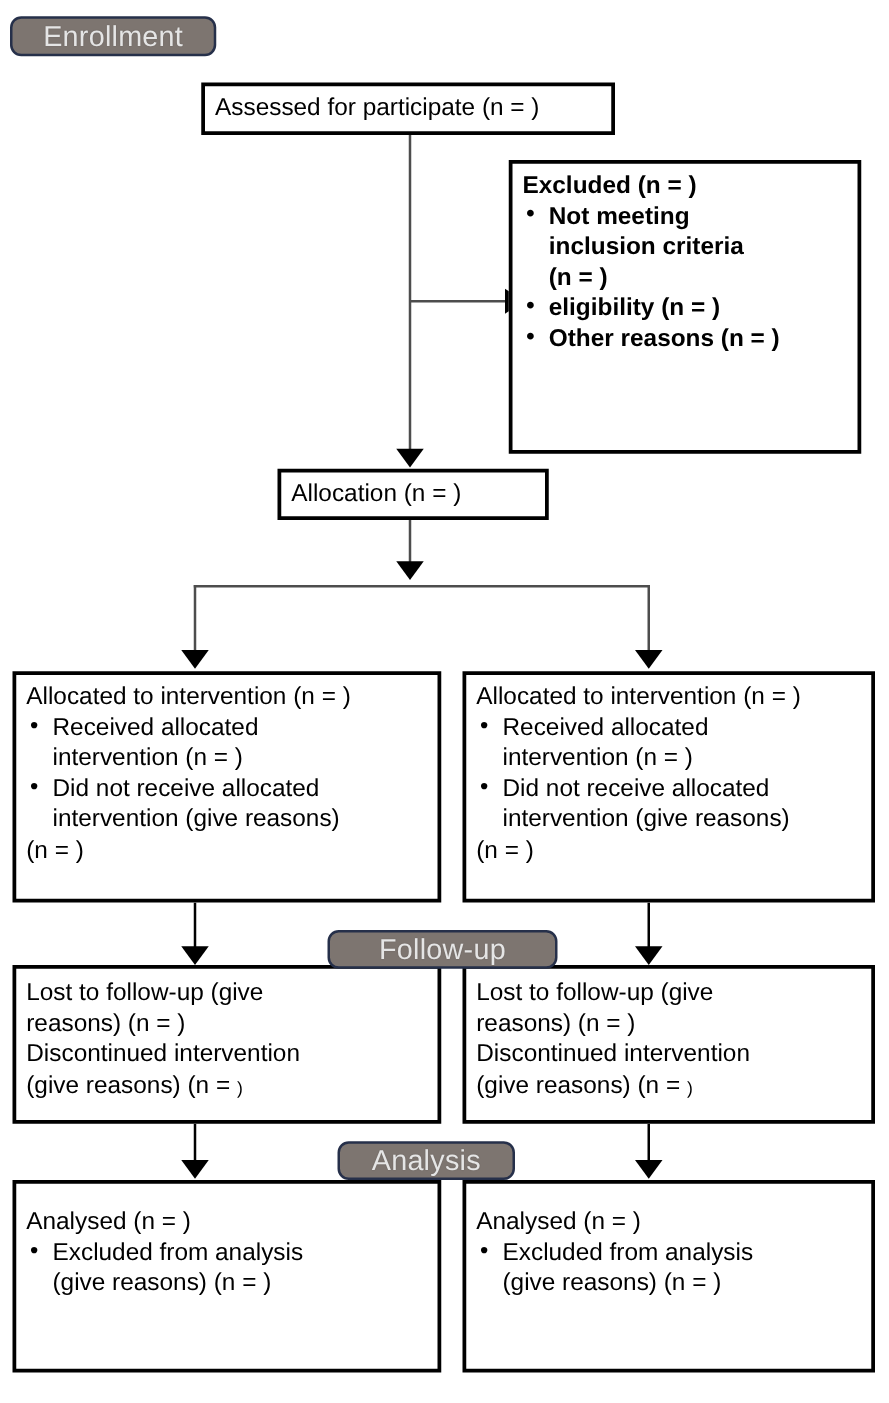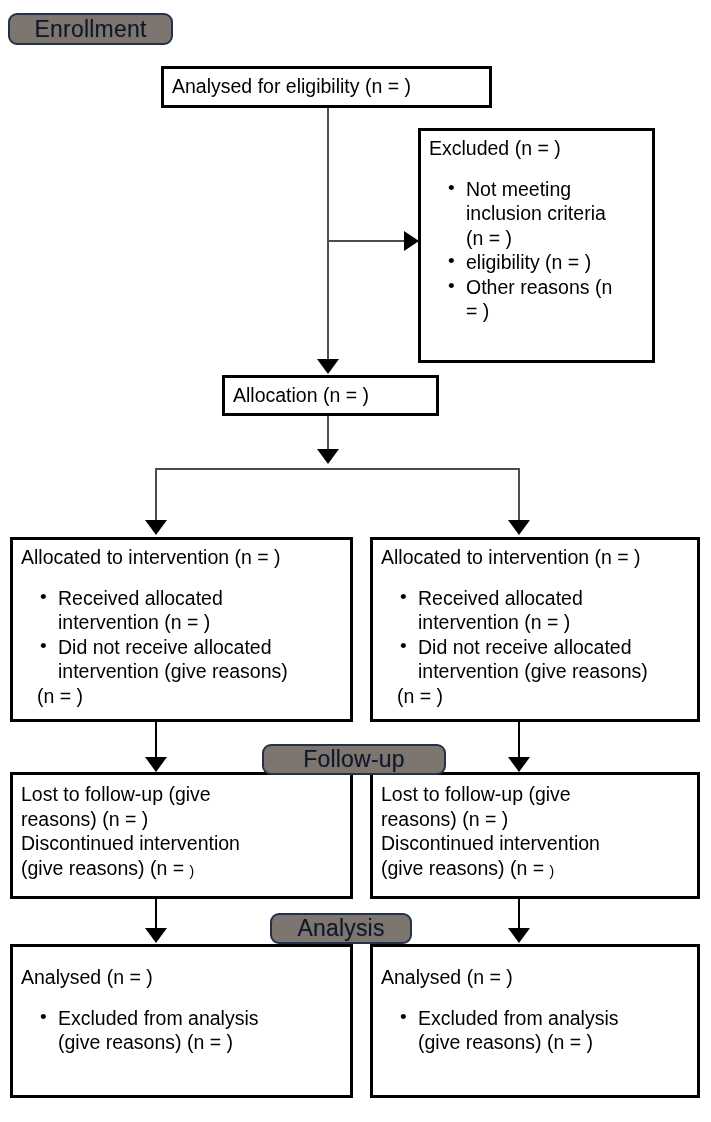--- a/index.html
+++ b/index.html
@@ -9,21 +9,21 @@
     color:#000000;
   }
   #canvas{position:absolute;left:0;top:0;width:711px;height:1122px;}
 
   
   .badge{
     position:absolute;
     background:#7d7570;
     border:2.5px solid #26304a;
     border-radius:9px;
-    color:#0f172a;
+    color:#e5e5e5;
     display:flex;align-items:center;justify-content:center;
     font-size:23px;
     letter-spacing:.2px;
     line-height:1;
     box-sizing:border-box;
     z-index:30;
     text-shadow:0 0 1px rgba(0,0,0,.25);
   }
 
   
@@ -37,21 +37,21 @@
   .box-inner{
     padding:5px 7px 4px 8px;
     font-size:19.5px;
     line-height:1.23;
   }
   .box-inner.tight{line-height:1.26;}
   .line{display:block;white-space:nowrap;}
 
   
   ul.blist{
-    margin:16px;padding:0;list-style:none;
+    margin:0;padding:0;list-style:none;
   }
   ul.blist li{
     position:relative;
     padding-left:21px;
     margin:0;
   }
   ul.blist li::before{
     content:"\2022";
     position:absolute;left:3px;top:-1px;
     font-size:19px;
@@ -82,31 +82,31 @@
 <body>
 
 <div id="canvas">
 
   <div class="badge" style="left:8px;top:13px;width:165px;height:32px;">
     <span>Enrollment</span>
   </div>
 
   <div class="box" style="left:161px;top:66px;width:331px;height:42px;">
     <div class="box-inner" style="padding-top:6px;">
-      <span class="line">Analysed for eligibility (n =  )</span>
+      <span class="line">Assessed for participate (n =  )</span>
     </div>
   </div>
 
   <div class="vline" style="left:327px;top:108px;width:2px;height:252px;"></div>
   <div class="arrow-down" style="left:317px;top:359px;"></div>
 
   <div class="hline" style="left:328px;top:240px;width:92px;height:2px;"></div>
   <div class="arrow-right" style="left:404px;top:231px;"></div>
 
-  <div class="box" style="left:418px;top:128px;width:237px;height:235px;">
+  <div class="box" style="left:407px;top:128px;width:282px;height:235px;font-weight:bold;">
     <div class="box-inner tight">
       <span class="line">Excluded (n =  )</span>
       <ul class="blist">
         <li>
           <span class="sub">Not meeting</span>
           <span class="sub">inclusion criteria</span>
           <span class="sub">(n = )</span>
         </li>
         <li>
           <span class="sub">eligibility (n =  )</span>

